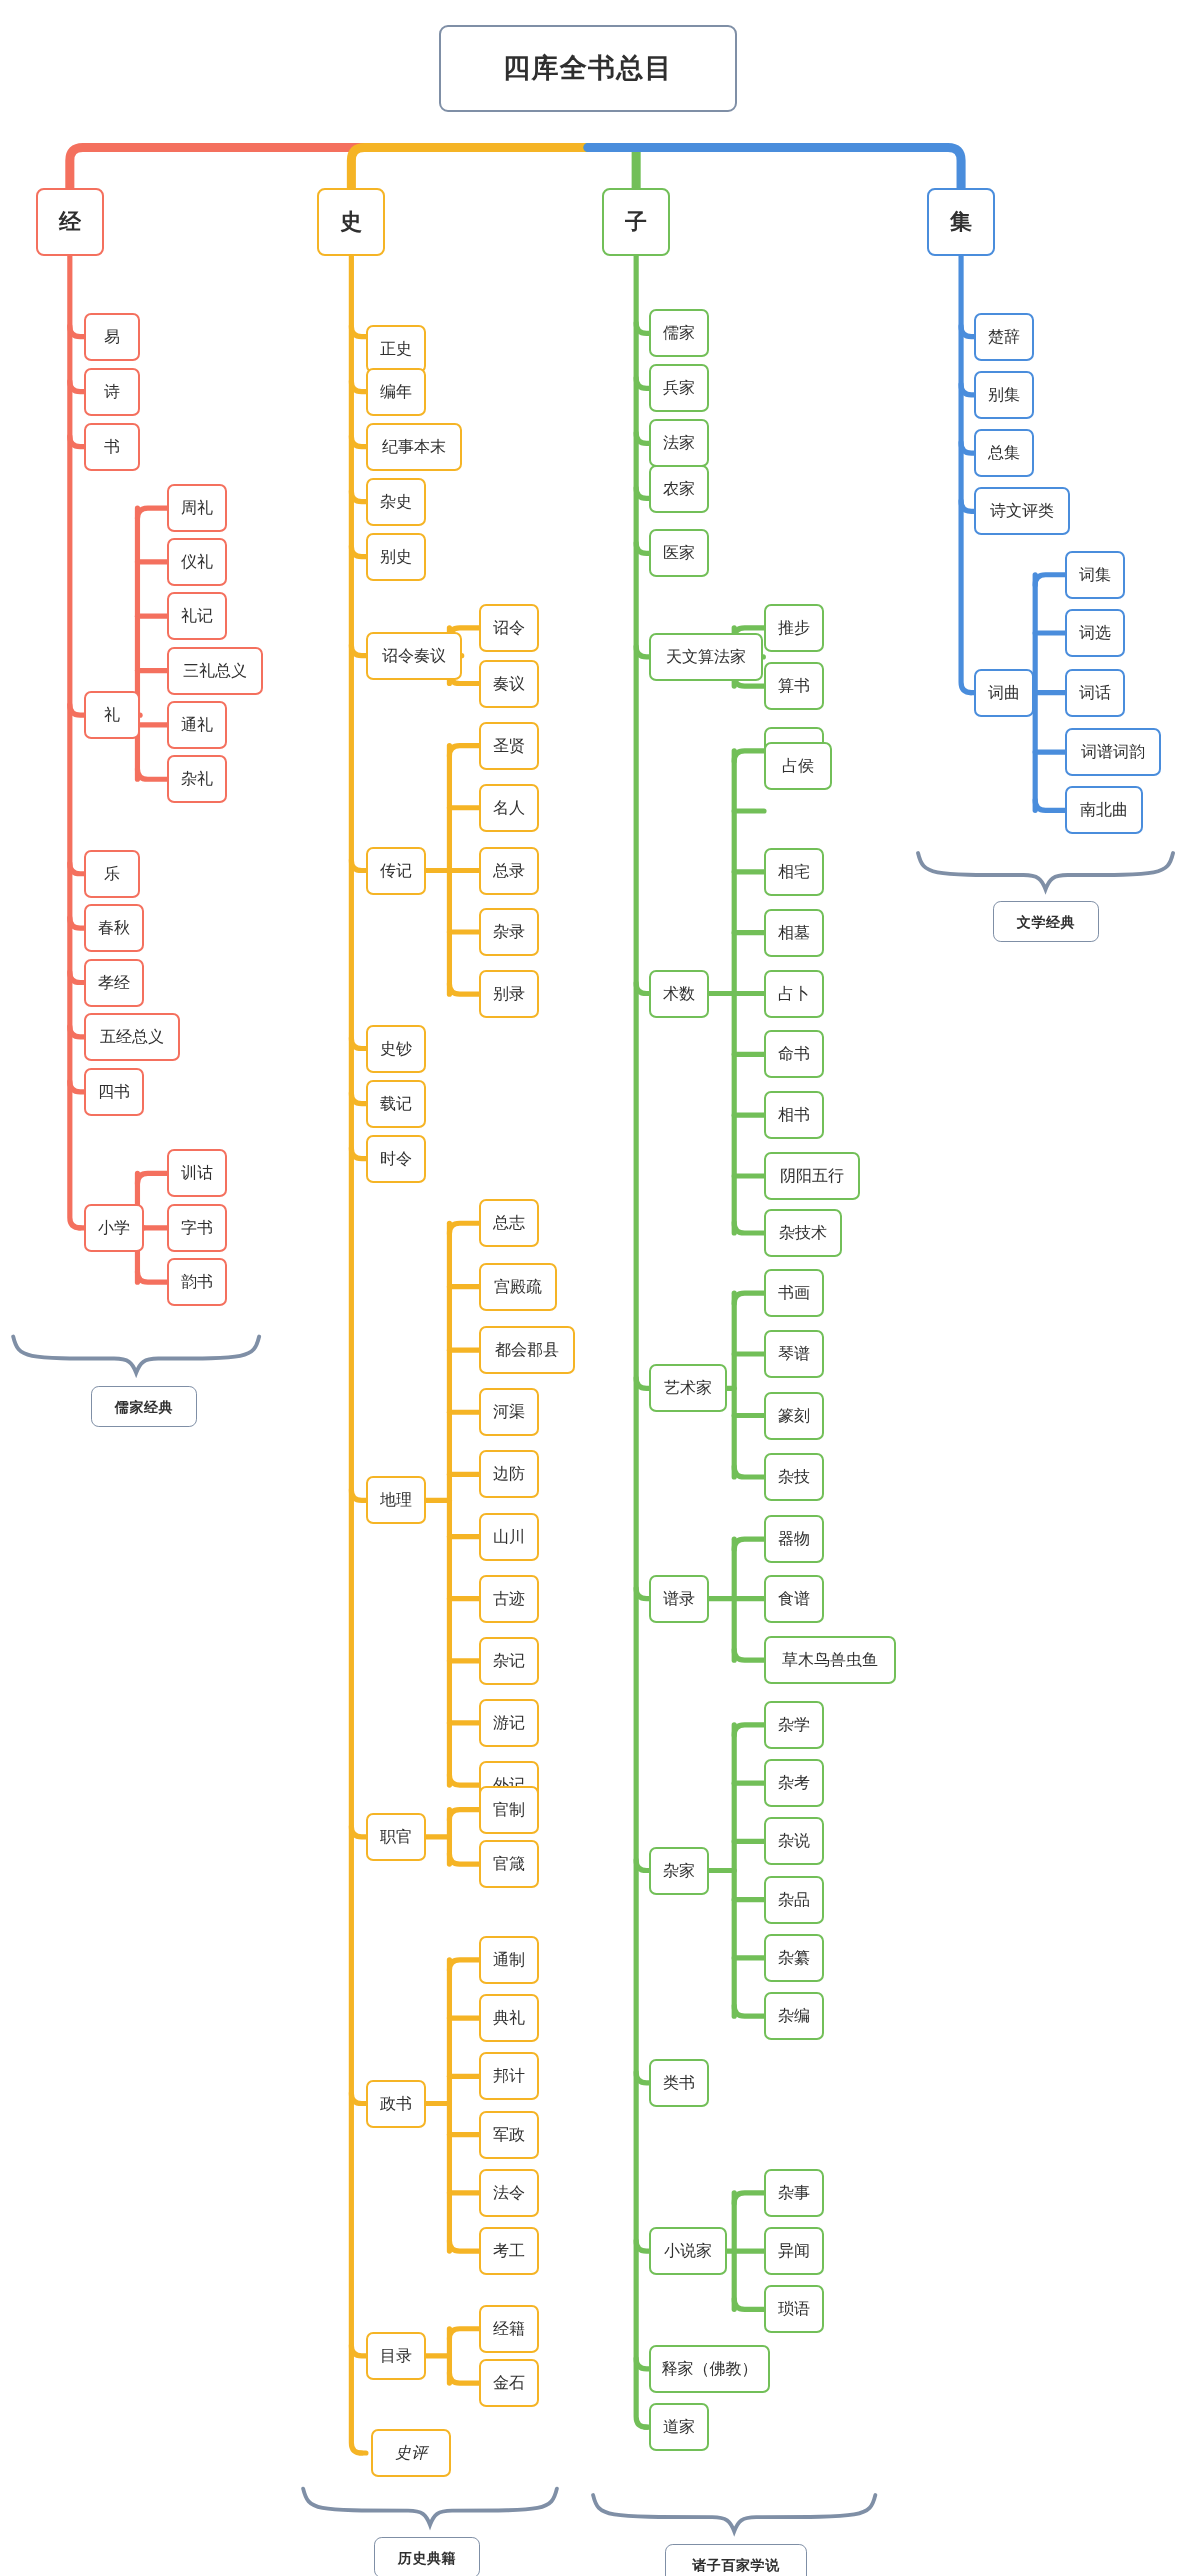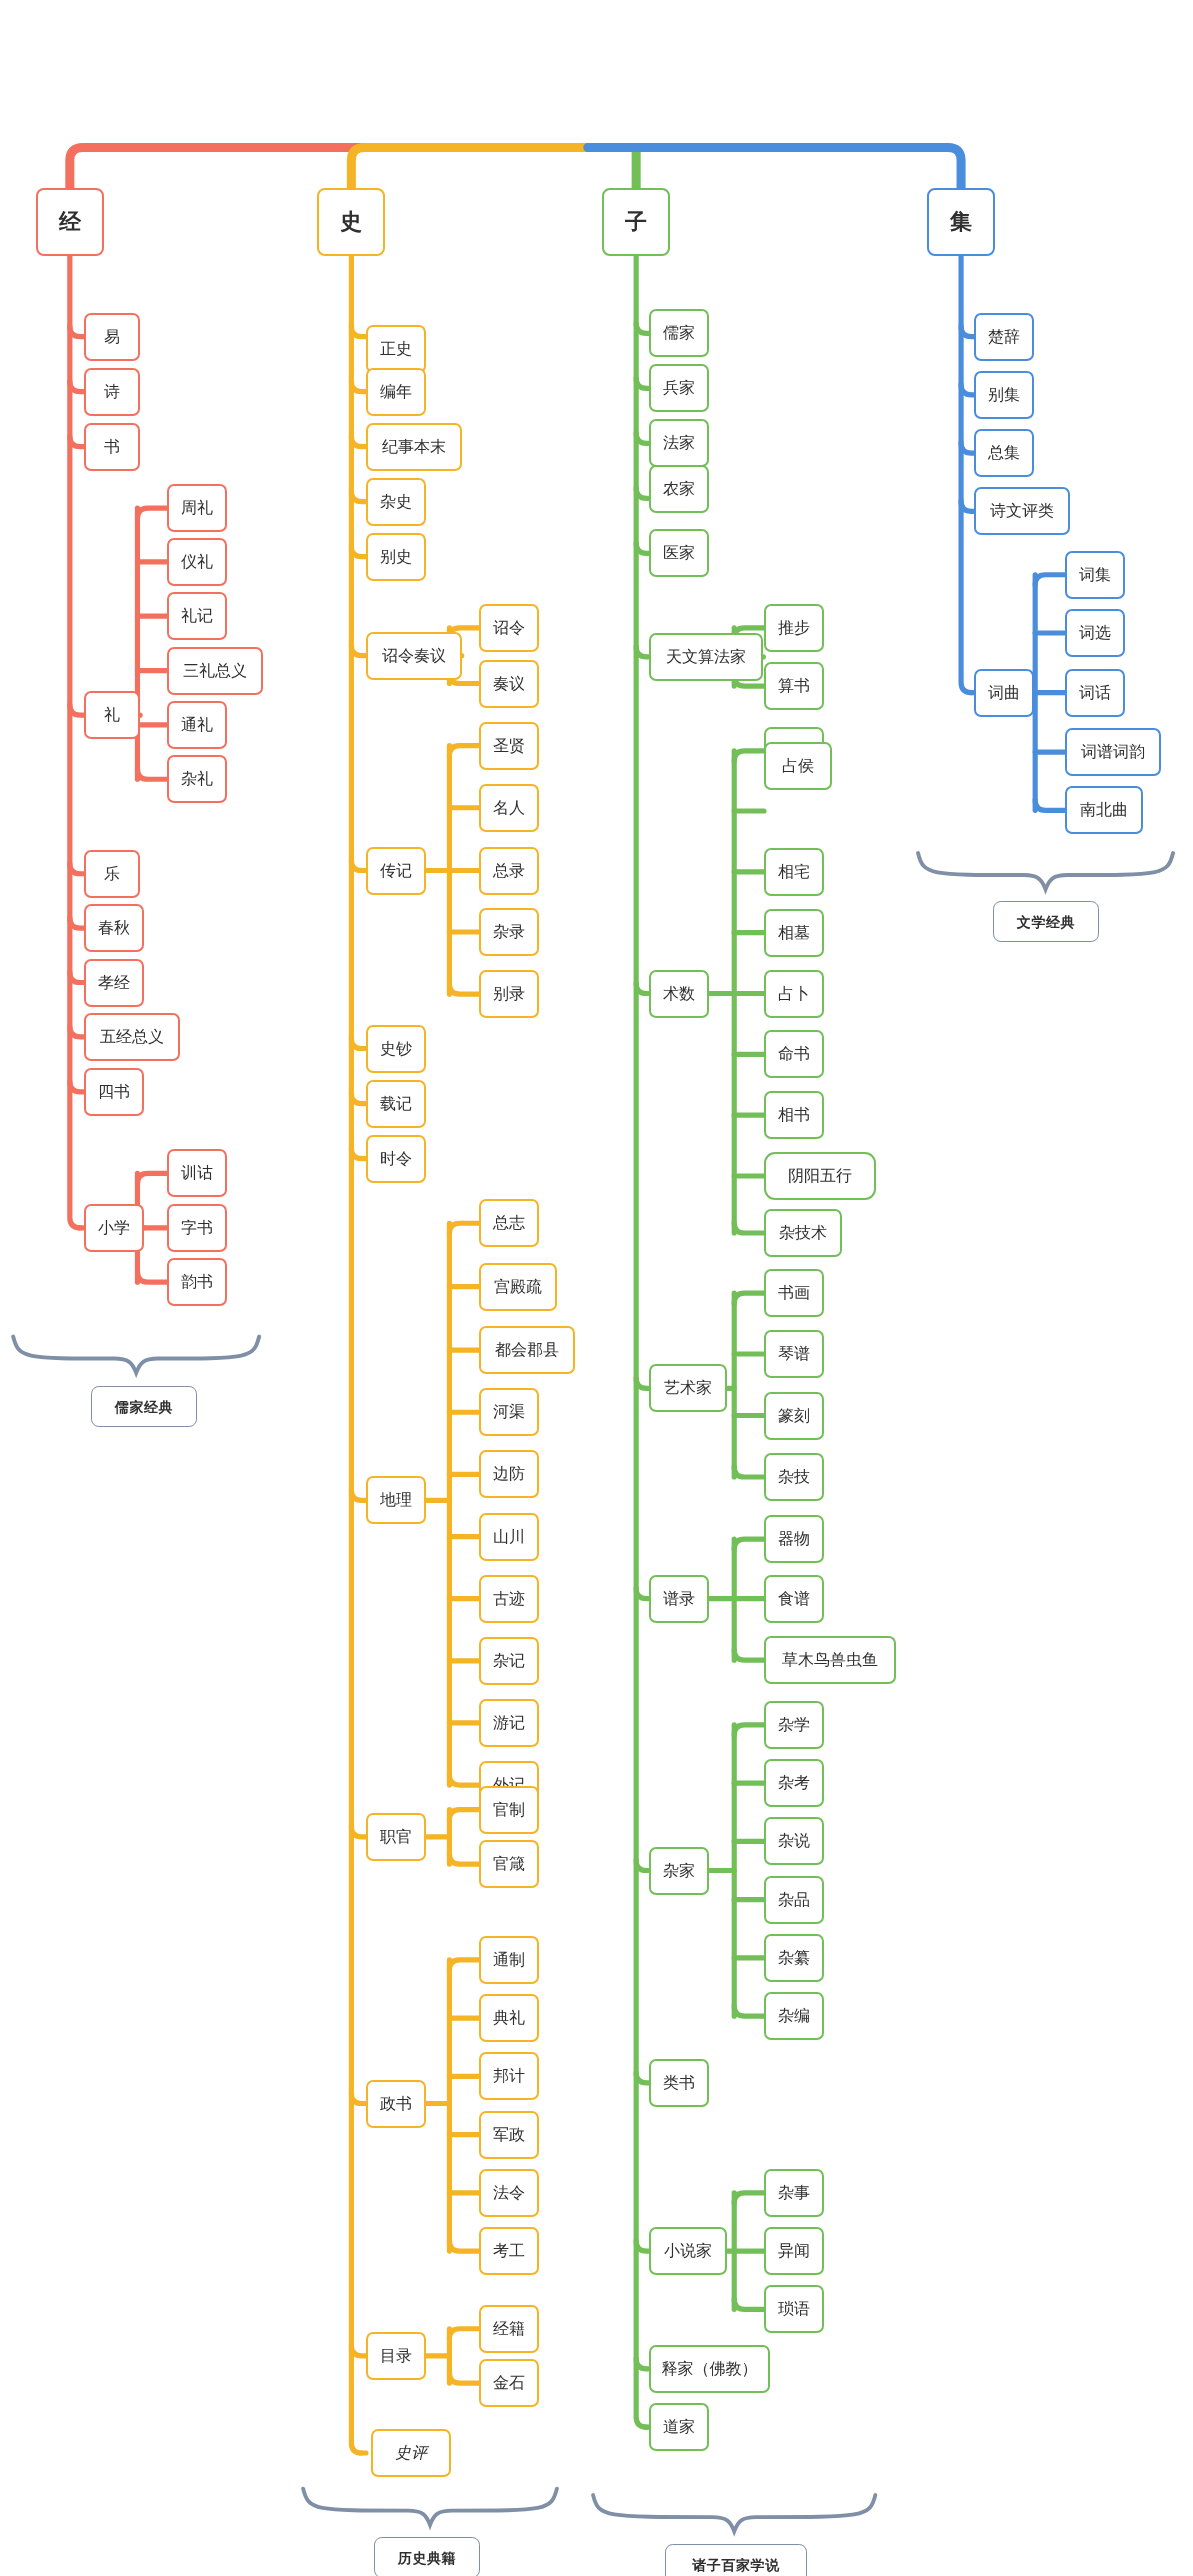--- a/index.html
+++ b/index.html
@@ -224,20 +224,21 @@
       <path d="M 1498.5 1070 H 1505" fill="none" stroke="#4a8ddc" stroke-width="8" stroke-linecap="round" stroke-linejoin="round"></path>
       <path d="M 1597 1070 H 1599" fill="none" stroke="#4a8ddc" stroke-width="8" stroke-linecap="round" stroke-linejoin="round"></path>
       <path d="M 1599 888 V 1252" fill="none" stroke="#4a8ddc" stroke-width="8" stroke-linecap="round" stroke-linejoin="round"></path>
       <path d="M 1599 904 Q 1599 888 1615 888 H 1645" fill="none" stroke="#4a8ddc" stroke-width="8" stroke-linecap="round" stroke-linejoin="round"></path>
       <path d="M 1599 978 H 1645" fill="none" stroke="#4a8ddc" stroke-width="8" stroke-linecap="round" stroke-linejoin="round"></path>
       <path d="M 1599 1070 H 1645" fill="none" stroke="#4a8ddc" stroke-width="8" stroke-linecap="round" stroke-linejoin="round"></path>
       <path d="M 1599 1162 H 1645" fill="none" stroke="#4a8ddc" stroke-width="8" stroke-linecap="round" stroke-linejoin="round"></path>
       <path d="M 1599 1236 Q 1599 1252 1615 1252 H 1645" fill="none" stroke="#4a8ddc" stroke-width="8" stroke-linecap="round" stroke-linejoin="round"></path>
       <path d="M 1418 1318 C 1426 1352 1436 1352 1581 1352 C 1603 1352 1609 1358 1615 1374 C 1621 1358 1627 1352 1649 1352 C 1794 1352 1804 1352 1812 1318" fill="none" stroke="#7f8fa6" stroke-width="6" stroke-linecap="round"></path>
     </svg>
+<div class="node n-root" style="left: 439px; top: 24.6px; width: 298px; height: 87px;">四库全书总目</div>
     <div class="node n-l1 c-jing" style="left: 36px; top: 188px; width: 68px; height: 68px;">经</div>
     <div class="node n-l2 c-jing" style="left: 84px; top: 313px; width: 56px; height: 48px;">易</div>
     <div class="node n-l2 c-jing" style="left: 84px; top: 368px; width: 56px; height: 48px;">诗</div>
     <div class="node n-l2 c-jing" style="left: 84px; top: 423px; width: 56px; height: 48px;">书</div>
     <div class="node n-l2 c-jing" style="left: 84px; top: 691px; width: 56px; height: 48px;">礼</div>
     <div class="node n-l3 c-jing" style="left: 167px; top: 484px; width: 60px; height: 48px;">周礼</div>
     <div class="node n-l3 c-jing" style="left: 167px; top: 538px; width: 60px; height: 48px;">仪礼</div>
     <div class="node n-l3 c-jing" style="left: 167px; top: 592px; width: 60px; height: 48px;">礼记</div>
     <div class="node n-l3 c-jing" style="left: 167px; top: 647px; width: 96px; height: 48px;">三礼总义</div>
     <div class="node n-l3 c-jing" style="left: 167px; top: 701px; width: 60px; height: 48px;">通礼</div>
@@ -306,21 +307,21 @@
     <div class="node n-l3 c-zi" style="left: 764px; top: 604px; width: 60px; height: 48px;">推步</div>
     <div class="node n-l3 c-zi" style="left: 764px; top: 662px; width: 60px; height: 48px;">算书</div>
     <div class="node n-l2 c-zi" style="left: 649px; top: 970px; width: 60px; height: 48px;">术数</div>
     <div class="node n-l3 c-zi" style="left: 764px; top: 727px; width: 60px; height: 48px;">数学</div>
     <div class="node n-l3 c-zi" style="left: 764px; top: 742px; width: 68px; height: 48px;">占侯</div>
     <div class="node n-l3 c-zi" style="left: 764px; top: 848px; width: 60px; height: 48px;">相宅</div>
     <div class="node n-l3 c-zi" style="left: 764px; top: 909px; width: 60px; height: 48px;">相墓</div>
     <div class="node n-l3 c-zi" style="left: 764px; top: 970px; width: 60px; height: 48px;">占卜</div>
     <div class="node n-l3 c-zi" style="left: 764px; top: 1030px; width: 60px; height: 48px;">命书</div>
     <div class="node n-l3 c-zi" style="left: 764px; top: 1091px; width: 60px; height: 48px;">相书</div>
-    <div class="node n-l3 c-zi" style="left: 764px; top: 1152px; width: 112px; height: 48px; border-radius: 11px;">阴阳五行</div>
+    <div class="node n-l3 c-zi" style="left: 764px; top: 1152px; width: 96px; height: 48px;">阴阳五行</div>
     <div class="node n-l3 c-zi" style="left: 764px; top: 1209px; width: 78px; height: 48px;">杂技术</div>
     <div class="node n-l2 c-zi" style="left: 649px; top: 1364px; width: 78px; height: 48px;">艺术家</div>
     <div class="node n-l3 c-zi" style="left: 764px; top: 1269px; width: 60px; height: 48px;">书画</div>
     <div class="node n-l3 c-zi" style="left: 764px; top: 1330px; width: 60px; height: 48px;">琴谱</div>
     <div class="node n-l3 c-zi" style="left: 764px; top: 1392px; width: 60px; height: 48px;">篆刻</div>
     <div class="node n-l3 c-zi" style="left: 764px; top: 1453px; width: 60px; height: 48px;">杂技</div>
     <div class="node n-l2 c-zi" style="left: 649px; top: 1575px; width: 60px; height: 48px;">谱录</div>
     <div class="node n-l3 c-zi" style="left: 764px; top: 1515px; width: 60px; height: 48px;">器物</div>
     <div class="node n-l3 c-zi" style="left: 764px; top: 1575px; width: 60px; height: 48px;">食谱</div>
     <div class="node n-l3 c-zi" style="left: 764px; top: 1636px; width: 132px; height: 48px;">草木鸟兽虫鱼</div>

